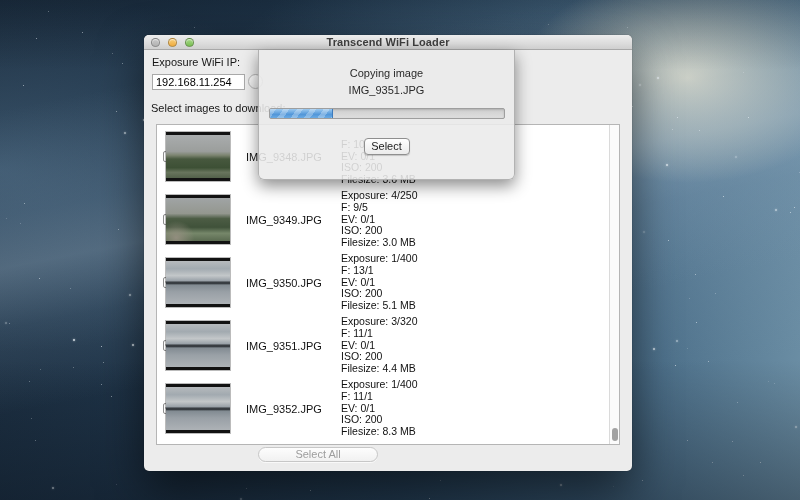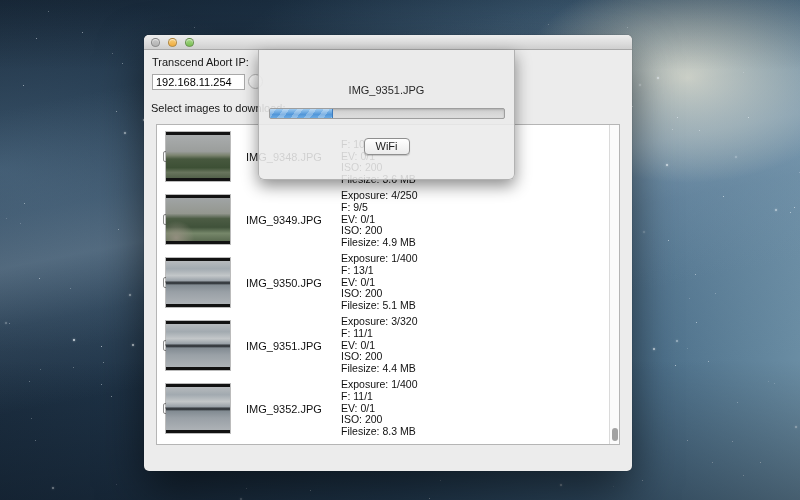--- a/index.html
+++ b/index.html
@@ -323,23 +323,24 @@
   </div>
 
 <div class="window">
 
   <div class="titlebar">
     <div class="lights">
       <span class="light" id="light-close" style="background: linear-gradient(rgb(201, 201, 201), rgb(178, 178, 178));"></span>
       <span class="light" id="light-min" style="background: linear-gradient(rgb(248, 207, 122), rgb(239, 172, 63));"></span>
       <span class="light" id="light-zoom" style="background: linear-gradient(rgb(168, 217, 138), rgb(121, 190, 82));"></span>
     </div>
+    <div class="title">Transcend WiFi Loader</div>
   </div>
 
-  <div class="ip-label">Transcend Abort IP:</div>
+  <div class="ip-label">Exposure WiFi IP:</div>
   <input class="ip-field" value="192.168.11.254" style="">
   <span class="refresh-btn"></span>
   <div class="select-label">Select images to download:</div>
 
   <div class="list" id="image-list">
     <div class="row">
         <span class="checkbox"></span>
         <div class="thumb thumb-forest"></div>
         <span class="fname">IMG_9348.JPG</span>
         <div class="exif">
@@ -352,21 +353,21 @@
       </div>
       <div class="row">
         <span class="checkbox"></span>
         <div class="thumb thumb-forest-path"></div>
         <span class="fname">IMG_9349.JPG</span>
         <div class="exif">
           <div class="exif-line">Exposure: 4/250</div>
           <div class="exif-line">F: 9/5</div>
           <div class="exif-line">EV: 0/1</div>
           <div class="exif-line">ISO: 200</div>
-          <div class="exif-line">Filesize: 4.9 MB</div>
+          <div class="exif-line">Filesize: 3.0 MB</div>
         </div>
       </div>
       <div class="row">
         <span class="checkbox checked"></span>
         <div class="thumb thumb-lake"></div>
         <span class="fname">IMG_9350.JPG</span>
         <div class="exif">
           <div class="exif-line">Exposure: 1/400</div>
           <div class="exif-line">F: 13/1</div>
           <div class="exif-line">EV: 0/1</div>
@@ -396,22 +397,24 @@
           <div class="exif-line">EV: 0/1</div>
           <div class="exif-line">ISO: 200</div>
           <div class="exif-line">Filesize: 8.3 MB</div>
         </div>
       </div>
       <div class="scrollbar">
       <div class="scroll-thumb"></div>
     </div>
   </div>
 
+  <div class="footer-btn btn-selectall">Select All</div>
 
   <div class="sheet">
+    <div class="sheet-title">Copying image</div>
     <div class="sheet-file">IMG_9351.JPG</div>
     <div class="progress-track">
       <div class="progress-fill" id="progress-fill" style="width: 27%;"></div>
     </div>
-    <div class="abort-btn">WiFi</div>
+    <div class="abort-btn">Select</div>
   </div>
 
 </div>
 
 </body></html>

